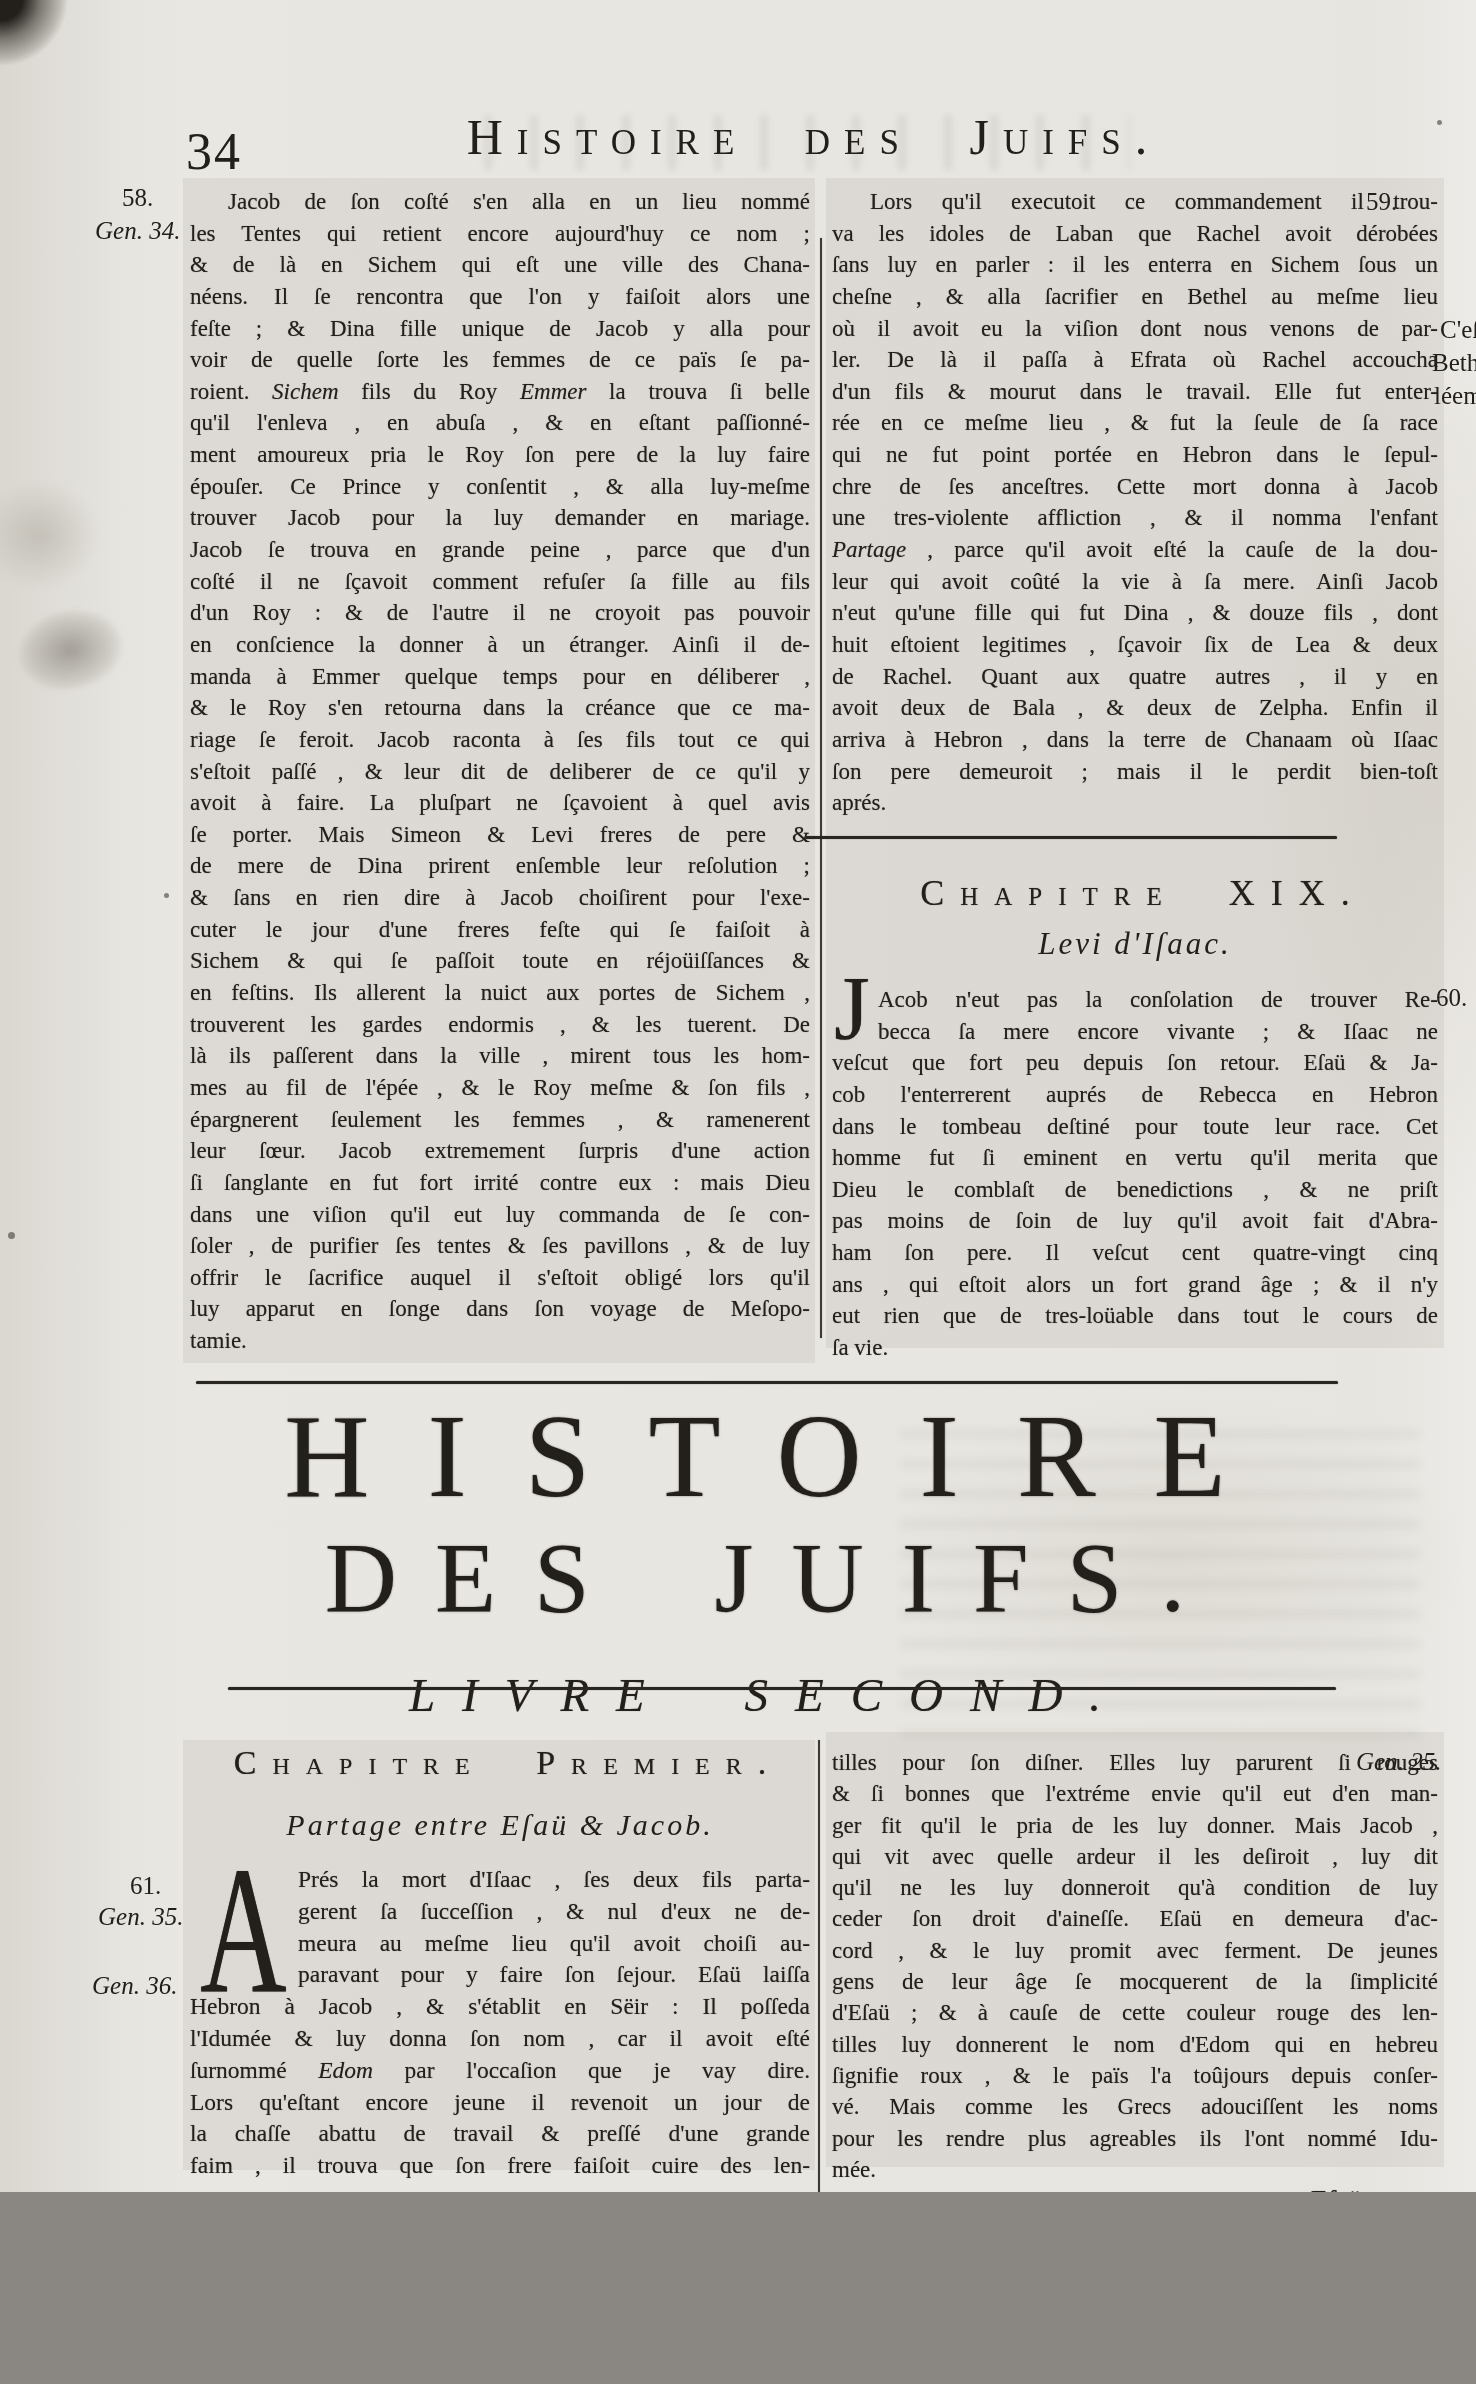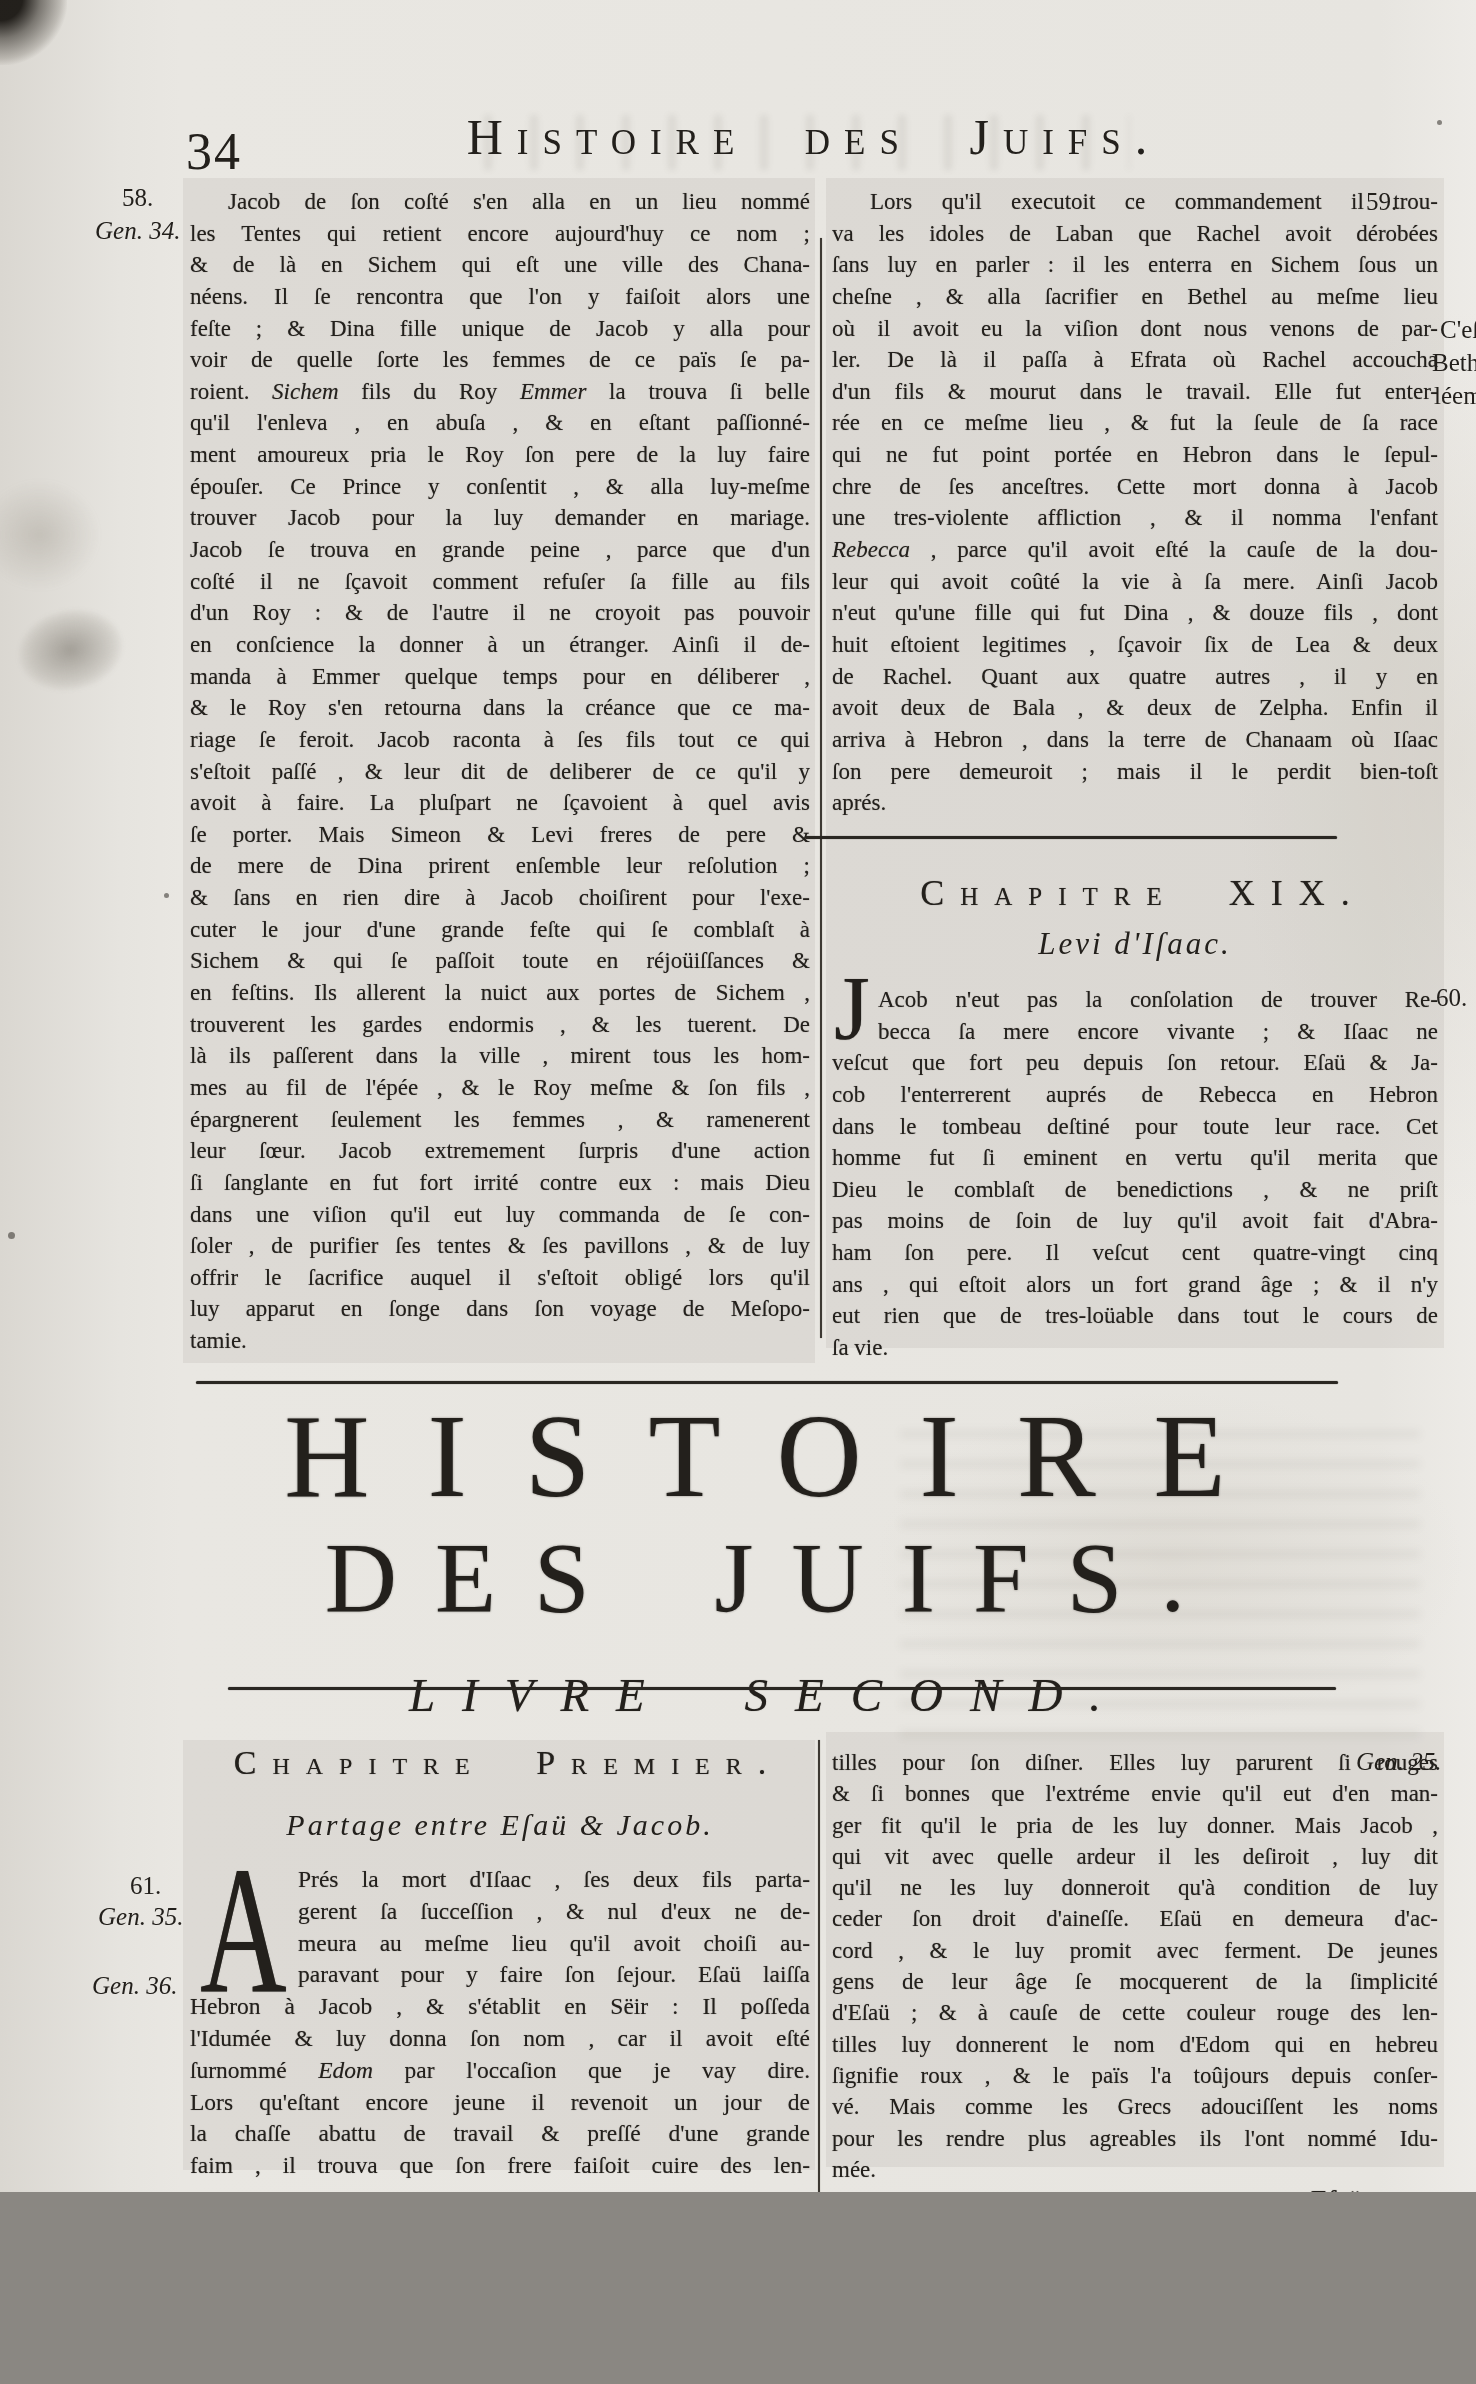--- a/index.html
+++ b/index.html
@@ -123,21 +123,21 @@
       <div class="ln"><span>d'un Roy : &amp; de l'autre il ne croyoit pas pouvoir</span></div>
       <div class="ln"><span>en conſcience la donner à un étranger.  Ainſi il de-</span></div>
       <div class="ln"><span>manda à Emmer quelque temps pour en déliberer ,</span></div>
       <div class="ln"><span>&amp; le Roy s'en retourna dans la créance que ce ma-</span></div>
       <div class="ln"><span>riage ſe feroit.  Jacob raconta à ſes fils tout ce qui</span></div>
       <div class="ln"><span>s'eſtoit paſſé , &amp; leur dit de deliberer de ce qu'il y</span></div>
       <div class="ln"><span>avoit à faire.  La pluſpart ne ſçavoient à quel avis</span></div>
       <div class="ln"><span>ſe porter.  Mais Simeon &amp; Levi freres de pere &amp;</span></div>
       <div class="ln"><span>de mere de Dina prirent enſemble leur reſolution ;</span></div>
       <div class="ln"><span>&amp; ſans en rien dire à Jacob choiſirent pour l'exe-</span></div>
-      <div class="ln"><span>cuter le jour d'une grande feſte qui ſe comblaſt à</span></div>
+      <div class="ln"><span>cuter le jour d'une freres feſte qui ſe faiſoit à</span></div>
       <div class="ln"><span>Sichem &amp; qui ſe paſſoit toute en réjoüiſſances &amp;</span></div>
       <div class="ln"><span>en feſtins.  Ils allerent la nuict aux portes de Sichem ,</span></div>
       <div class="ln"><span>trouverent les gardes endormis , &amp; les tuerent.  De</span></div>
       <div class="ln"><span>là ils paſſerent dans la ville , mirent tous les hom-</span></div>
       <div class="ln"><span>mes au fil de l'épée , &amp; le Roy meſme &amp; ſon fils ,</span></div>
       <div class="ln"><span>épargnerent ſeulement les femmes , &amp; ramenerent</span></div>
       <div class="ln"><span>leur ſœur.  Jacob extremement ſurpris d'une action</span></div>
       <div class="ln"><span>ſi ſanglante en fut fort irrité contre eux :  mais Dieu</span></div>
       <div class="ln"><span>dans une viſion qu'il eut luy commanda de ſe con-</span></div>
       <div class="ln"><span>ſoler , de purifier ſes tentes &amp; ſes pavillons , &amp; de luy</span></div>
@@ -150,21 +150,21 @@
       <div class="ln"><span>va les idoles de Laban que Rachel avoit dérobées</span></div>
       <div class="ln"><span>ſans luy en parler : il les enterra en Sichem ſous un</span></div>
       <div class="ln"><span>cheſne , &amp; alla ſacrifier en Bethel au meſme lieu</span></div>
       <div class="ln"><span>où il avoit eu la viſion dont nous venons de par-</span></div>
       <div class="ln"><span>ler.  De là il paſſa à Efrata où Rachel accoucha</span></div>
       <div class="ln"><span>d'un fils &amp; mourut dans le travail.  Elle fut enter-</span></div>
       <div class="ln"><span>rée en ce meſme lieu , &amp; fut la ſeule de ſa race</span></div>
       <div class="ln"><span>qui ne fut point portée en Hebron dans le ſepul-</span></div>
       <div class="ln"><span>chre de ſes anceſtres.  Cette mort donna à Jacob</span></div>
       <div class="ln"><span>une tres-violente affliction , &amp; il nomma l'enfant</span></div>
-      <div class="ln"><span></span><i>Rebecca</i><span> , parce qu'il avoit eſté la cauſe de la dou-</span></div>
+      <div class="ln"><span></span><i>Partage</i><span> , parce qu'il avoit eſté la cauſe de la dou-</span></div>
       <div class="ln"><span>leur qui avoit coûté la vie à ſa mere.  Ainſi Jacob</span></div>
       <div class="ln"><span>n'eut qu'une fille qui fut Dina , &amp; douze fils , dont</span></div>
       <div class="ln"><span>huit eſtoient legitimes , ſçavoir ſix de Lea &amp; deux</span></div>
       <div class="ln"><span>de Rachel.  Quant aux quatre autres , il y en</span></div>
       <div class="ln"><span>avoit deux de Bala , &amp; deux de Zelpha.  Enfin il</span></div>
       <div class="ln"><span>arriva à Hebron ,  dans la terre de Chanaam où Iſaac</span></div>
       <div class="ln"><span>ſon pere demeuroit ; mais il le perdit bien-toſt</span></div>
       <div class="ln flush"><span>aprés.</span></div>
     </div>
 

